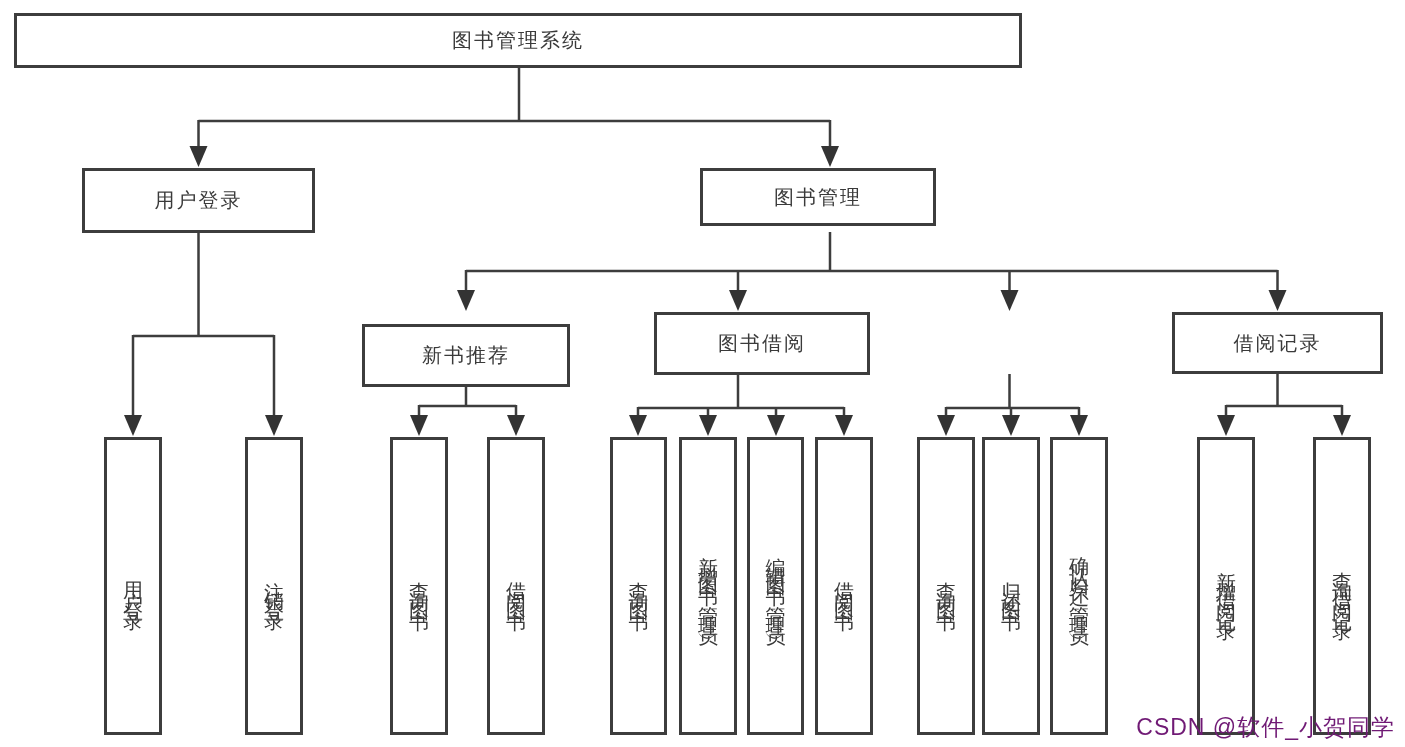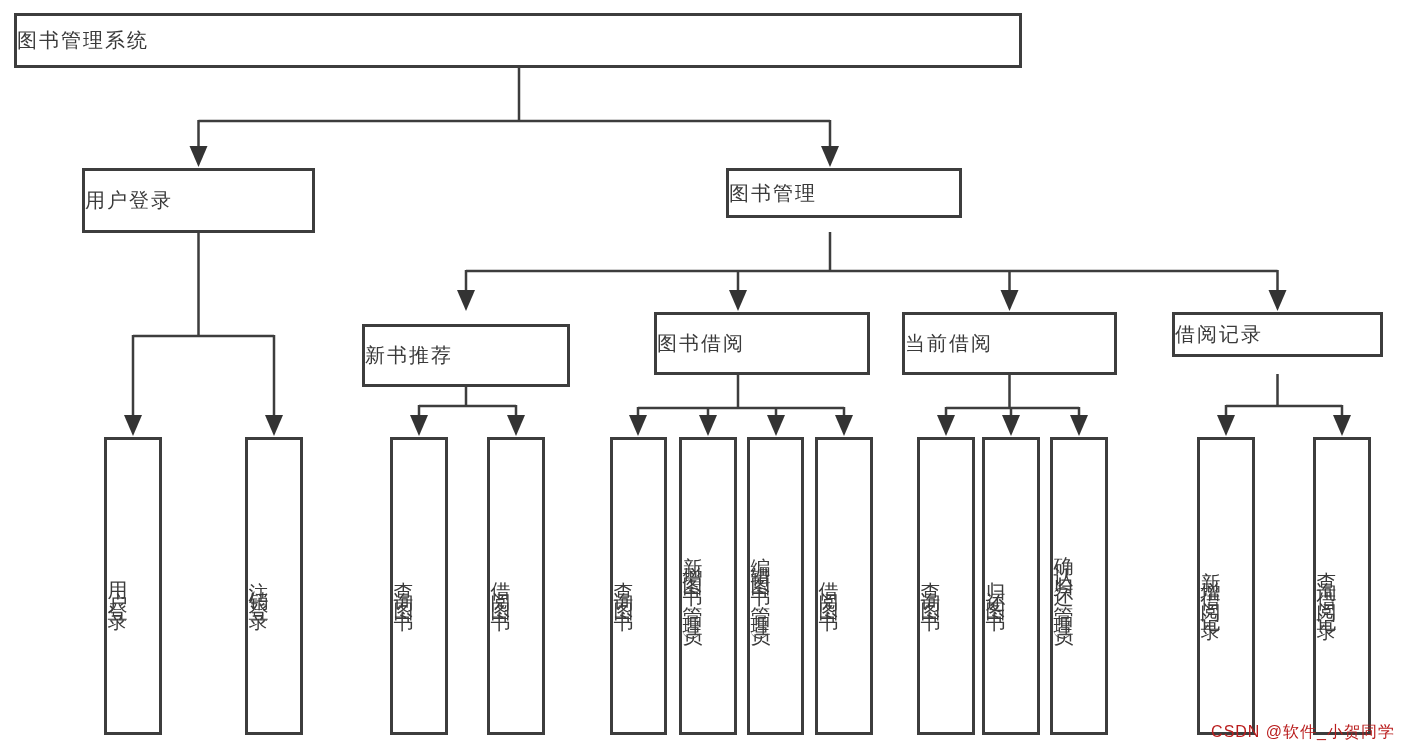--- a/index.html
+++ b/index.html
@@ -3,30 +3,30 @@
 <meta charset="utf-8">
 <style>
   html,body{margin:0;padding:0;background:#ffffff;}
   .canvas{
     position:relative;width:1405px;height:747px;background:#ffffff;
     font-family:"Liberation Sans","DejaVu Sans",sans-serif;color:#3a3a3a;overflow:hidden;
   }
   .connectors{position:absolute;left:0;top:0;width:1405px;height:747px;}
   .node{
     position:absolute;box-sizing:border-box;border:3px solid #3d3d3d;background:#ffffff;
-    display:flex;align-items:center;justify-content:flex-start;
+    display:flex;align-items:center;justify-content:center;
   }
   .node .lbl{font-size:20px;letter-spacing:2px;white-space:nowrap;}
   .leaf .lbl{
     writing-mode:vertical-rl;text-orientation:mixed;
     letter-spacing:10px;line-height:1.05;font-size:20px;white-space:normal;
   }
   .watermark{
     position:absolute;right:10px;bottom:4px;z-index:6;
-    font-size:16px;color:#b91c1c;letter-spacing:1px;white-space:nowrap;
+    font-size:23px;color:#701a75;letter-spacing:1px;white-space:nowrap;
   }
 </style>
 </head>
 <body>
 
 <div class="canvas">
 
   <svg class="connectors" viewBox="0 0 1405 747" xmlns="http://www.w3.org/2000/svg">
     <g stroke="#3d3d3d" stroke-width="2.5" fill="none">
       <path d="M519 68 V122 M198.5 121 H830 M198.5 120 V150 M830 120 V150"></path>
@@ -60,34 +60,31 @@
     </g>
   </svg>
 
   <div class="node" style="left:14px;top:13px;width:1008px;height:55px">
     <span class="lbl">图书管理系统</span>
   </div>
 
   <div class="node" style="left:82px;top:168px;width:233px;height:65px">
     <span class="lbl">用户登录</span>
   </div>
-  <div class="node" style="left:726px;top:168px;width:236px;height:50px">
+  <div class="node" style="left:700px;top:168px;width:236px;height:58px">
     <span class="lbl">图书管理</span>
   </div>
 
   <div class="node" style="left:362px;top:324px;width:208px;height:63px">
     <span class="lbl">新书推荐</span>
   </div>
   <div class="node" style="left:654px;top:312px;width:216px;height:63px">
     <span class="lbl">图书借阅</span>
   </div>
-  <div class="node" style="left:902px;top:312px;width:215px;height:63px">
-    <span class="lbl">当前借阅</span>
-  </div>
-  <div class="node" style="left:1172px;top:312px;width:211px;height:45px">
+  <div class="node" style="left:1172px;top:312px;width:211px;height:62px">
     <span class="lbl">借阅记录</span>
   </div>
 
   <div class="node leaf" style="left:104px;top:437px;width:58px;height:298px">
     <span class="lbl">用户登录</span>
   </div>
   <div class="node leaf" style="left:245px;top:437px;width:58px;height:298px">
     <span class="lbl">注销登录</span>
   </div>
 

